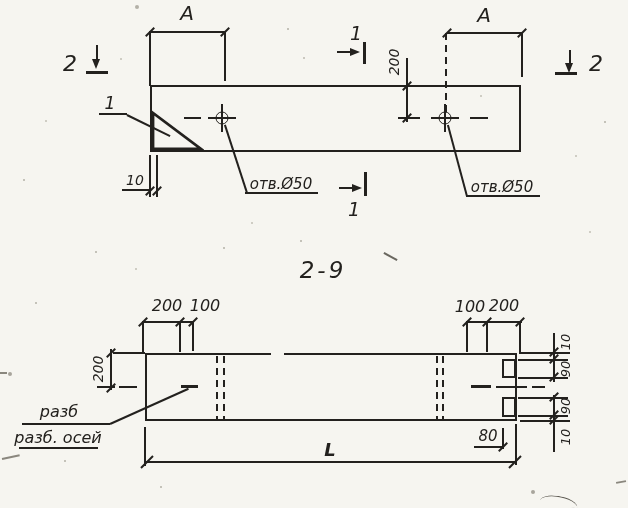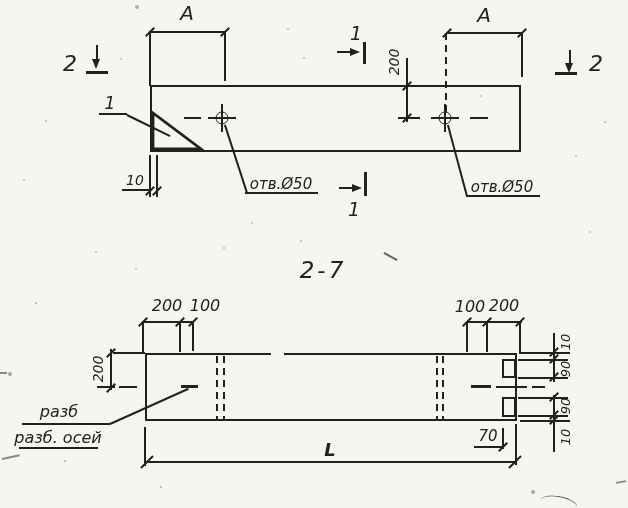--- a/index.html
+++ b/index.html
@@ -115,21 +115,21 @@
     <div class="hl" style="left:466px;top:195px;width:74px;"></div>
     <div class="tx" style="left:502px;top:187px;font-size:15px;">отв.Ø50</div>
 
     <div class="tx" style="left:110px;top:103px;font-size:17px;">1</div>
     <div class="hl t1" style="left:99px;top:113px;width:28px;"></div>
     <div class="lead" style="left:127px;top:114px;width:48px;transform:rotate(26deg);"></div>
   </div>
 
   <div>
 
-    <div class="tx" style="left:323px;top:270px;font-size:23px;letter-spacing:3px;">2-7</div>
+    <div class="tx" style="left:323px;top:270px;font-size:23px;letter-spacing:3px;">2-9</div>
 
     <div class="box" style="left:145px;top:353px;width:372px;height:68px;"></div>
     <div style="position:absolute;left:271px;top:351px;width:13px;height:6px;background:var(--paper);"></div>
 
     <div class="vdash" style="left:216px;top:356px;height:63px;"></div>
     <div class="vdash" style="left:223px;top:356px;height:63px;"></div>
     <div class="vdash" style="left:436px;top:356px;height:63px;"></div>
     <div class="vdash" style="left:442px;top:356px;height:63px;"></div>
 
     <div class="box" style="left:502px;top:359px;width:14px;height:19px;"></div>
@@ -189,21 +189,21 @@
 
     <div class="tx" style="left:59px;top:412px;font-size:16px;">разб</div>
     <div class="hl" style="left:22px;top:423px;width:88px;"></div>
     <div class="lead" style="left:110px;top:423px;width:86px;transform:rotate(-24.2deg);"></div>
     <div class="tx" style="left:58px;top:438px;font-size:16px;">разб. осей</div>
     <div class="hl" style="left:19px;top:447px;width:79px;"></div>
 
     <div class="vl w1" style="left:502px;top:428px;height:21px;"></div>
     <div class="hl" style="left:474px;top:446px;width:30px;"></div>
     <div class="tick" style="left:503px;top:447px;"></div>
-    <div class="tx" style="left:488px;top:436px;font-size:15px;">70</div>
+    <div class="tx" style="left:488px;top:436px;font-size:15px;">80</div>
 
     <div class="vl w1" style="left:144px;top:427px;height:39px;"></div>
     <div class="vl w1" style="left:515px;top:424px;height:41px;"></div>
     <div class="hl" style="left:145px;top:461px;width:372px;"></div>
     <div class="tick big" style="left:147px;top:462px;"></div>
     <div class="tick big" style="left:515px;top:462px;"></div>
     <div class="tx" style="left:330px;top:450px;font-size:18px;font-weight:bold;">L</div>
   </div>
 
 </div>

